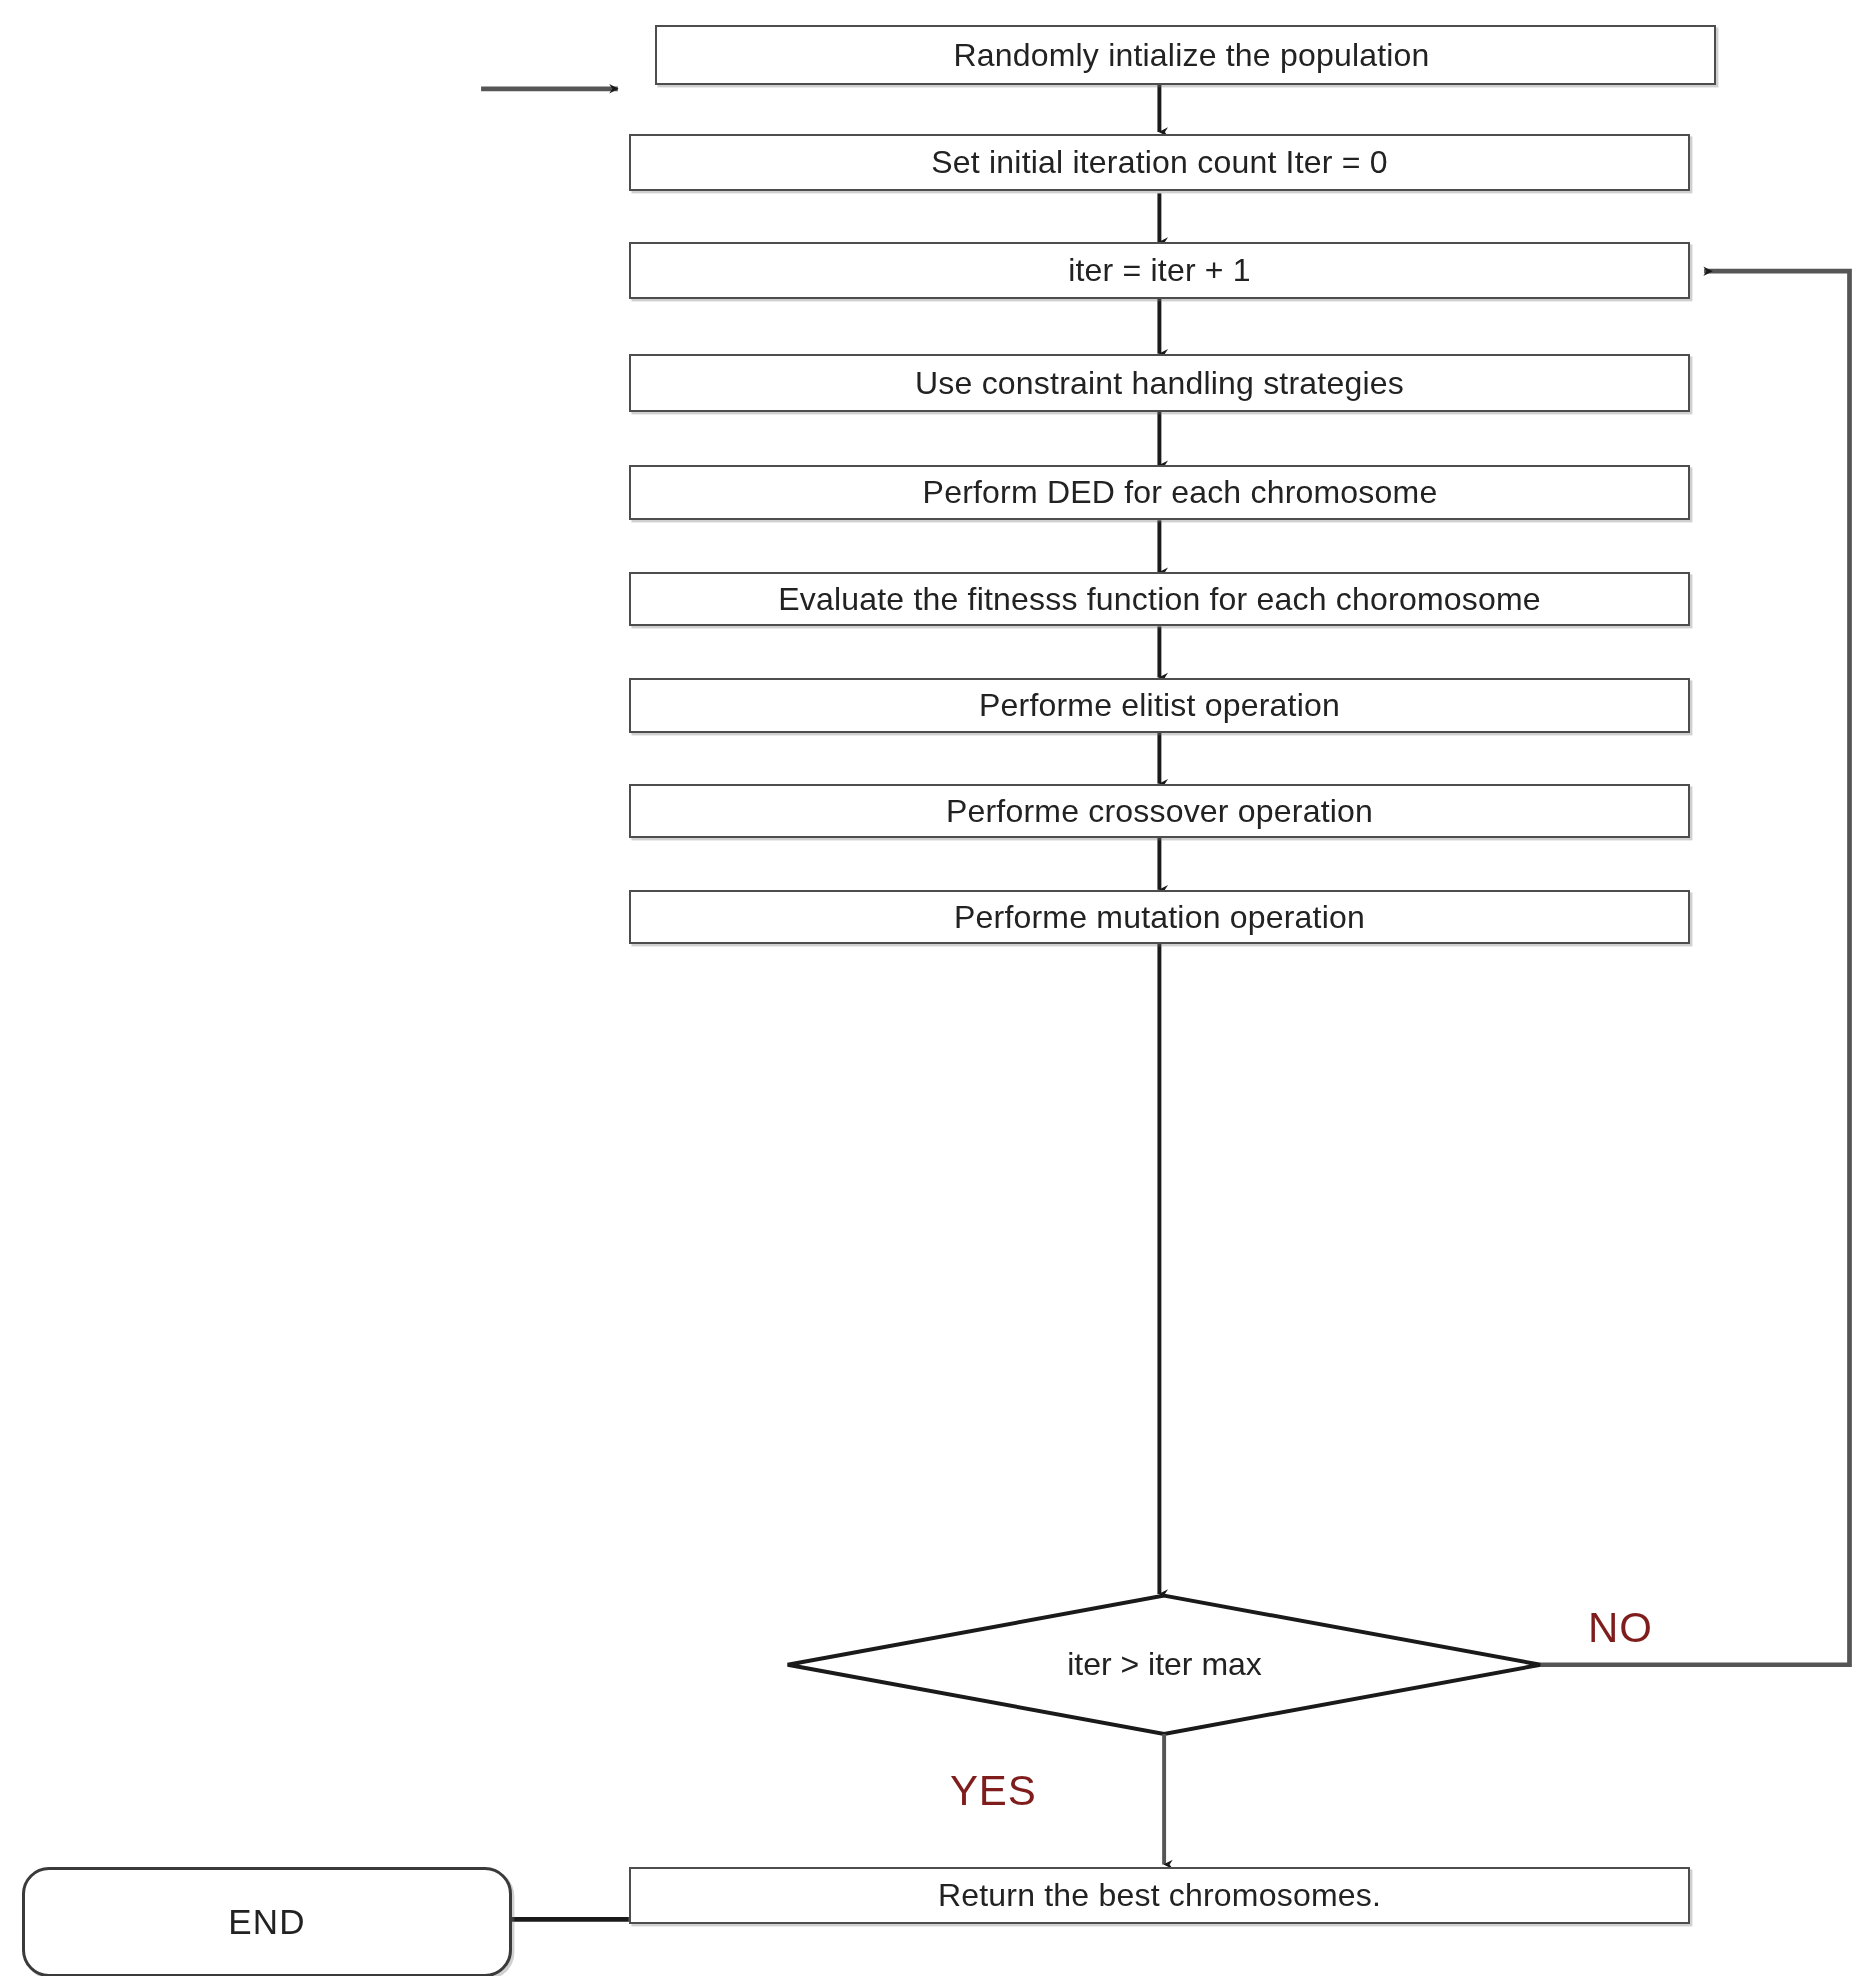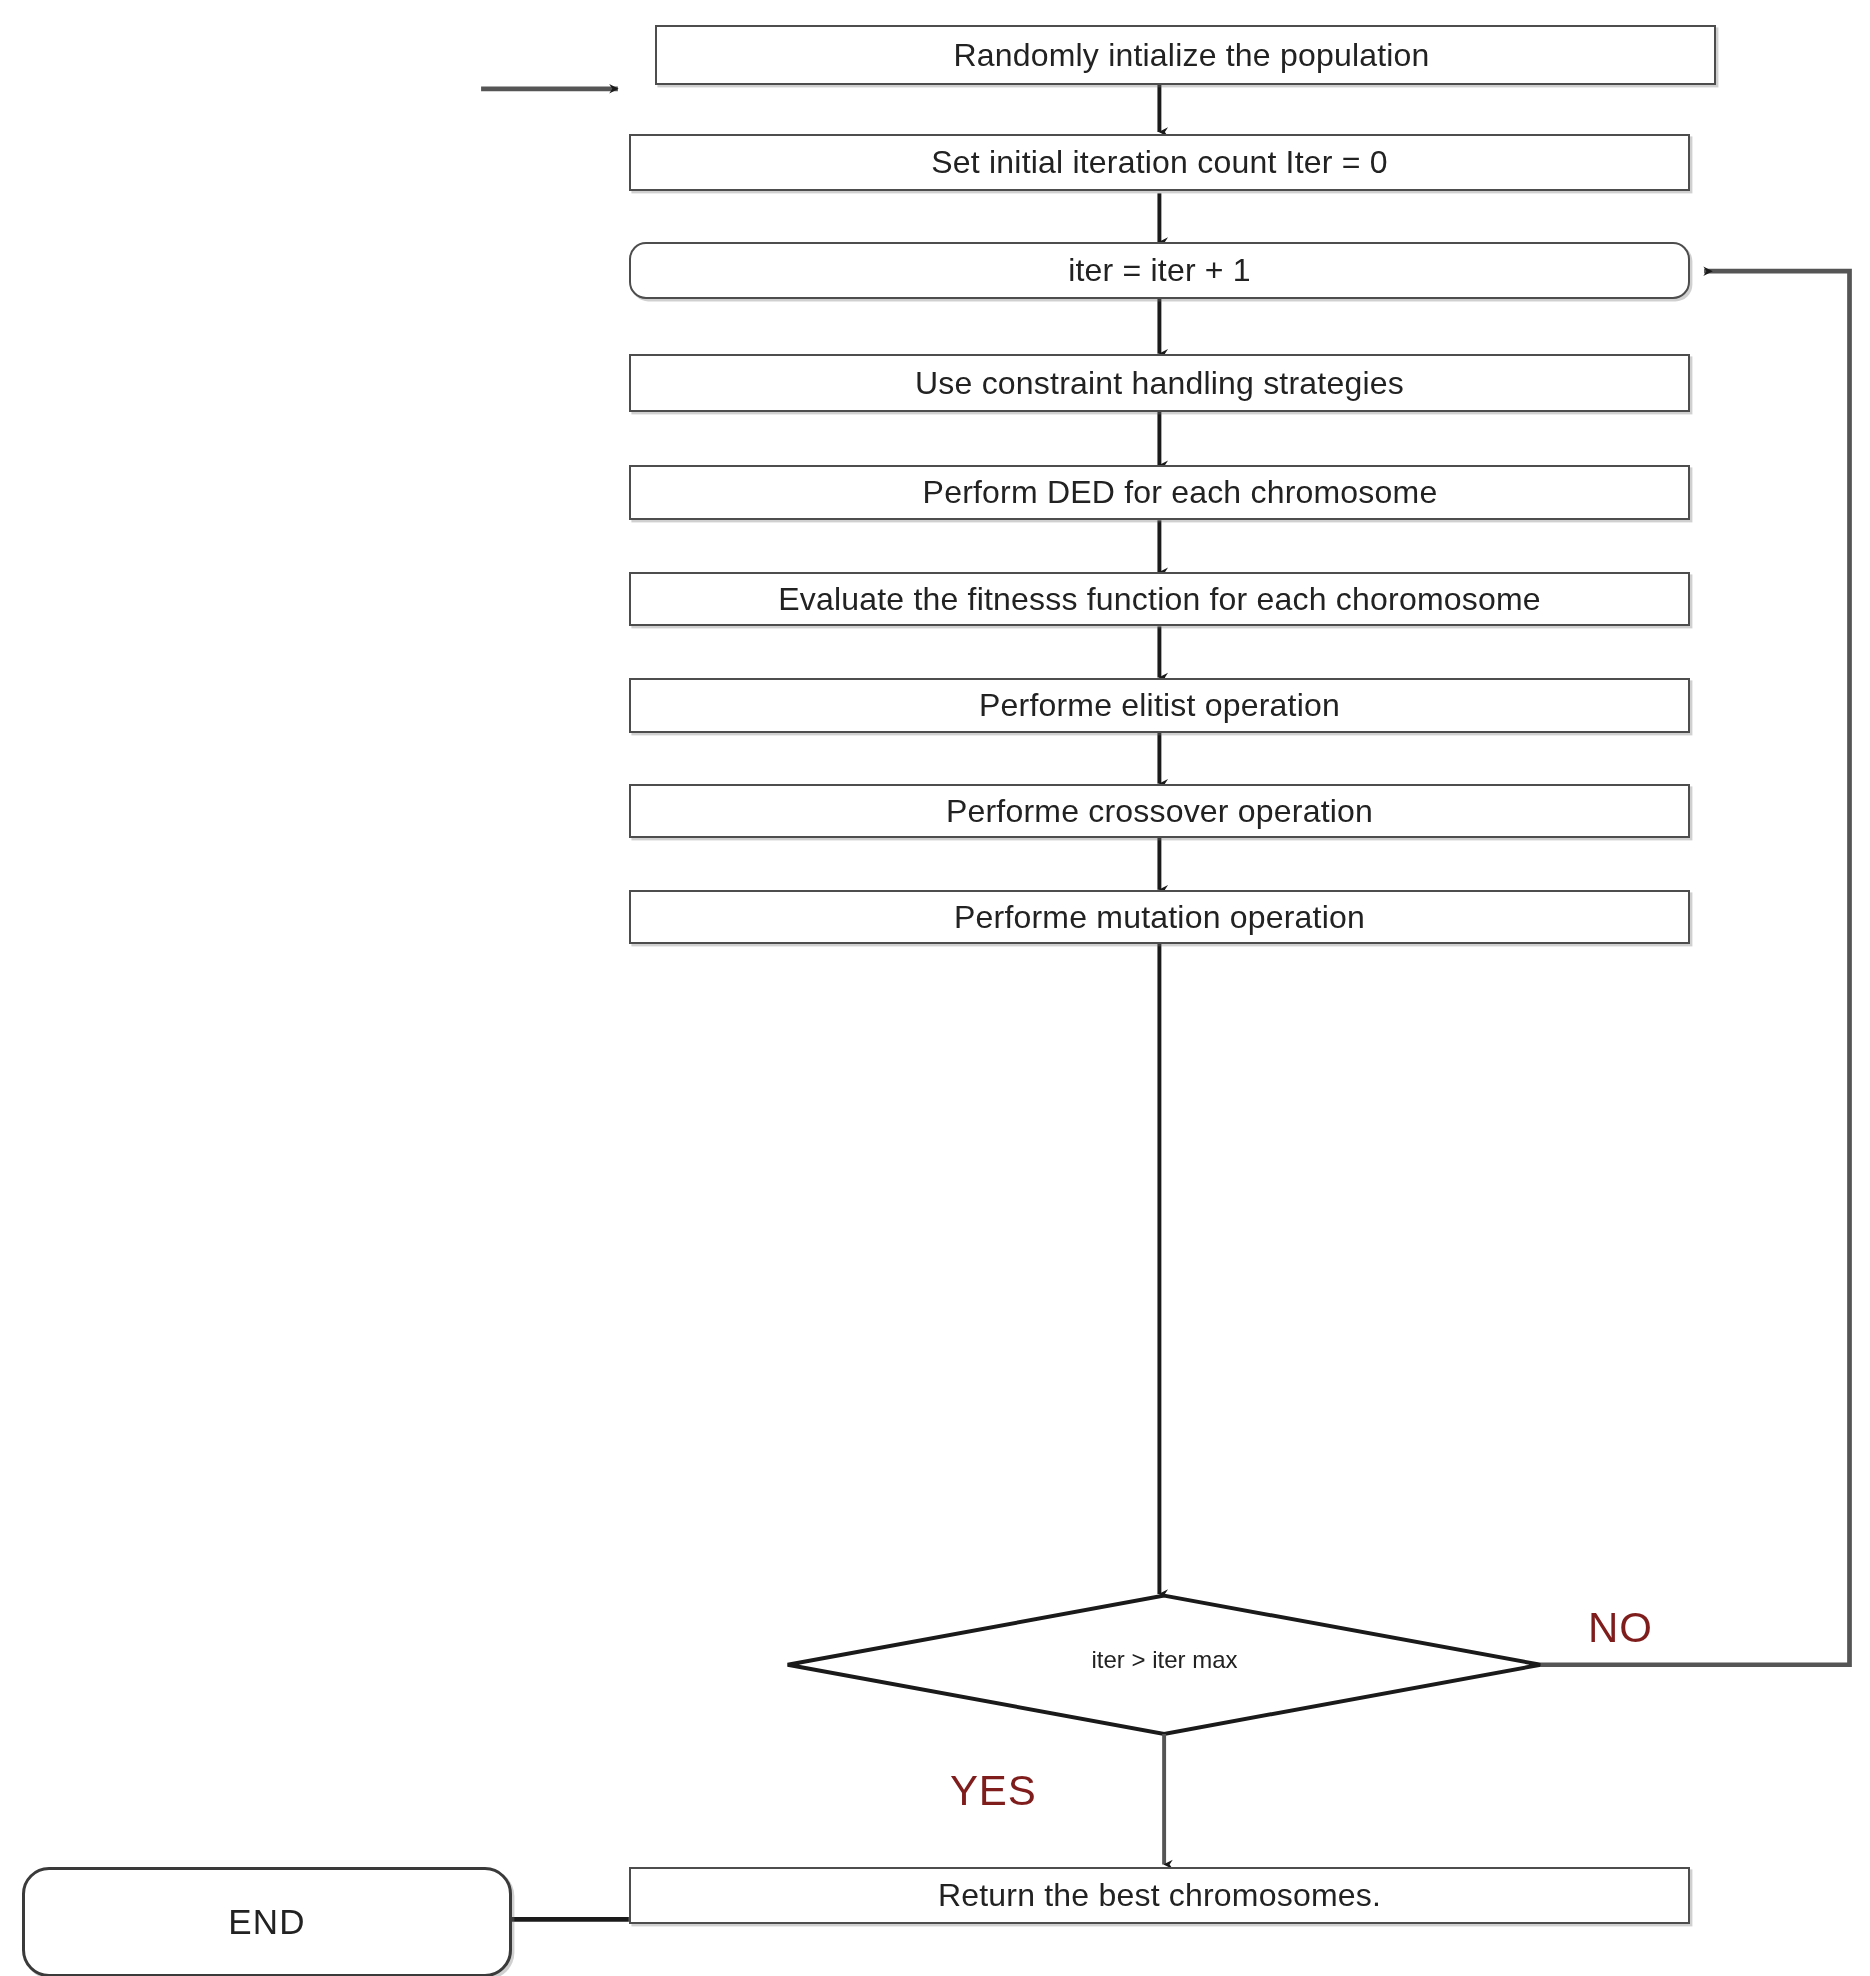--- a/index.html
+++ b/index.html
@@ -52,21 +52,21 @@
     white-space: nowrap;
     color: #222222;
   }
   .terminator .node-label {
     font-size: 35px;
     letter-spacing: 1.2px;
   }
   .decision-label {
     position: absolute;
     z-index: 4;
-    font-size: 24px;
+    font-size: 32px;
     color: #222222;
     white-space: nowrap;
     text-align: center;
   }
   .edge-label {
     position: absolute;
     z-index: 4;
     font-size: 42px;
     color: #7f1d1d;
     white-space: nowrap;
@@ -150,21 +150,21 @@
 
 
   <div class="node process" style="left:655px; top:25px; width:1061px; height:60px;padding-left:12px;">
     <span class="node-label">Randomly intialize the population</span>
   </div>
 
   <div class="node process" style="left:629px; top:134px; width:1061px; height:57px;">
     <span class="node-label">Set initial iteration count Iter = 0</span>
   </div>
 
-  <div class="node process" style="left:629px; top:242px; width:1061px; height:57px;border-radius:17px;">
+  <div class="node process" style="left:629px; top:242px; width:1061px; height:57px;">
     <span class="node-label">iter = iter + 1</span>
   </div>
 
   <div class="node process" style="left:629px; top:354px; width:1061px; height:58px;">
     <span class="node-label">Use constraint handling strategies</span>
   </div>
 
   <div class="node process" style="left:629px; top:465px; width:1061px; height:55px;padding-left:41px;">
     <span class="node-label">Perform DED for each chromosome</span>
   </div>

